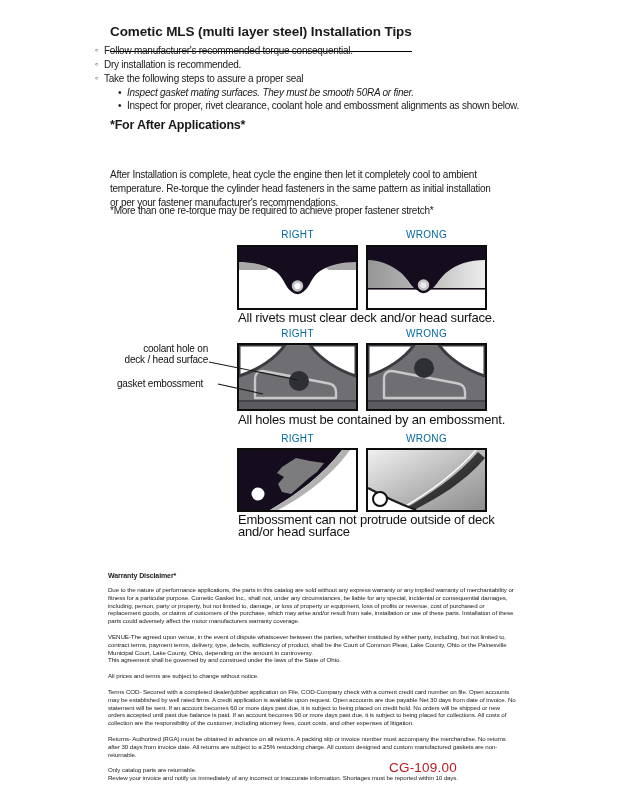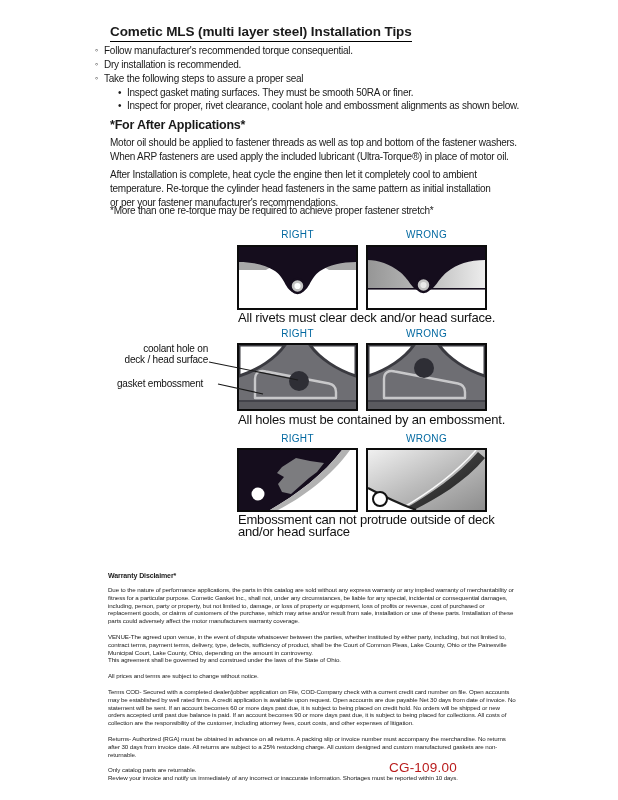--- a/index.html
+++ b/index.html
@@ -3,21 +3,21 @@
 <meta charset="utf-8">
 <style>
   html,body{margin:0;padding:0;background:#ffffff;}
   .page{
     position:relative;width:618px;height:800px;background:#ffffff;
     font-family:"Liberation Sans", sans-serif;color:#1a1a1a;overflow:hidden;
   }
   .abs{position:absolute;}
   .page-title{
     font-size:13.5px;font-weight:bold;letter-spacing:-0.1px;
-    border-bottom:1.6px solid #000;padding-bottom:2px;display:inline-block;white-space:nowrap;
+    border-bottom:1.6px solid #000;padding-bottom:12px;display:inline-block;white-space:nowrap;
   }
   .body-text{font-size:10px;line-height:13.8px;letter-spacing:-0.25px;white-space:pre-line;}
   .bullet-row{font-size:10px;line-height:13.8px;letter-spacing:-0.25px;white-space:nowrap;}
   .bullet-row .mk{display:inline-block;width:9px;color:#1a1a1a;}
   .bullet-row.lvl1 .mk::before{content:"\25E6";font-size:9px;position:relative;top:-1px;}
   .bullet-row.lvl2{padding-left:23px;}
   .bullet-row.lvl2 .mk::before{content:"\2022";font-size:10px;}
   .section-head{font-size:12.5px;font-weight:bold;letter-spacing:-0.2px;white-space:nowrap;}
   .rw-label{font-size:10px;letter-spacing:0.3px;text-align:center;width:121px;color:#0369a1;}
   .dbox{width:121px;border:2px solid #0c0c0c;box-sizing:border-box;background:#fff;overflow:hidden;}
@@ -36,26 +36,24 @@
 
 <div class="page">
 
   <div class="abs" style="left:110px;top:22px;">
     <span class="page-title">Cometic MLS (multi layer steel) Installation Tips</span>
   </div>
 
   <div class="abs bullet-row lvl1" style="left:95px;top:44px;"><span class="mk"></span><span>Follow manufacturer's recommended torque consequential.</span></div>
   <div class="abs bullet-row lvl1" style="left:95px;top:58px;"><span class="mk"></span><span>Dry installation is recommended.</span></div>
   <div class="abs bullet-row lvl1" style="left:95px;top:72px;"><span class="mk"></span><span>Take the following steps to assure a proper seal</span></div>
-  <div class="abs bullet-row lvl2" style="left:95px;top:86px;"><span class="mk"></span><span>Inspect gasket mating surfaces.  They must be smooth 50RA or finer.</span></div>
+  <div class="abs bullet-row lvl2" style="left:95px;top:86px;font-style:italic;"><span class="mk"></span><span>Inspect gasket mating surfaces.  They must be smooth 50RA or finer.</span></div>
   <div class="abs bullet-row lvl2" style="left:95px;top:99px;"><span class="mk"></span><span>Inspect for proper, rivet clearance, coolant hole and embossment alignments as shown below.</span></div>
 
   <div class="abs section-head" style="left:110px;top:118px;">*For After Applications*</div>
-  <div class="abs body-text" style="left:110px;top:136px;width:502px;">Motor oil should be applied to fastener threads as well as top and bottom of the fastener washers.
-When ARP fasteners are used apply the included lubricant (Ultra-Torque®) in place of motor oil.</div>
   <div class="abs body-text" style="left:110px;top:168px;width:502px;">After Installation is complete, heat cycle the engine then let it completely cool to ambient
 temperature. Re-torque the cylinder head fasteners in the same pattern as initial installation
 or per your fastener manufacturer's recommendations.</div>
   <div class="abs body-text" style="left:110px;top:204px;width:502px;">*More than one re-torque may be required to achieve proper fastener stretch*</div>
 
   <div class="abs rw-label" style="left:237px;top:229px;">RIGHT</div>
   <div class="abs rw-label" style="left:366px;top:229px;">WRONG</div>
 
   <div class="abs dbox" style="left:237px;top:245px;height:65px;">
     <svg width="117" height="61" viewBox="0 0 117 61">

